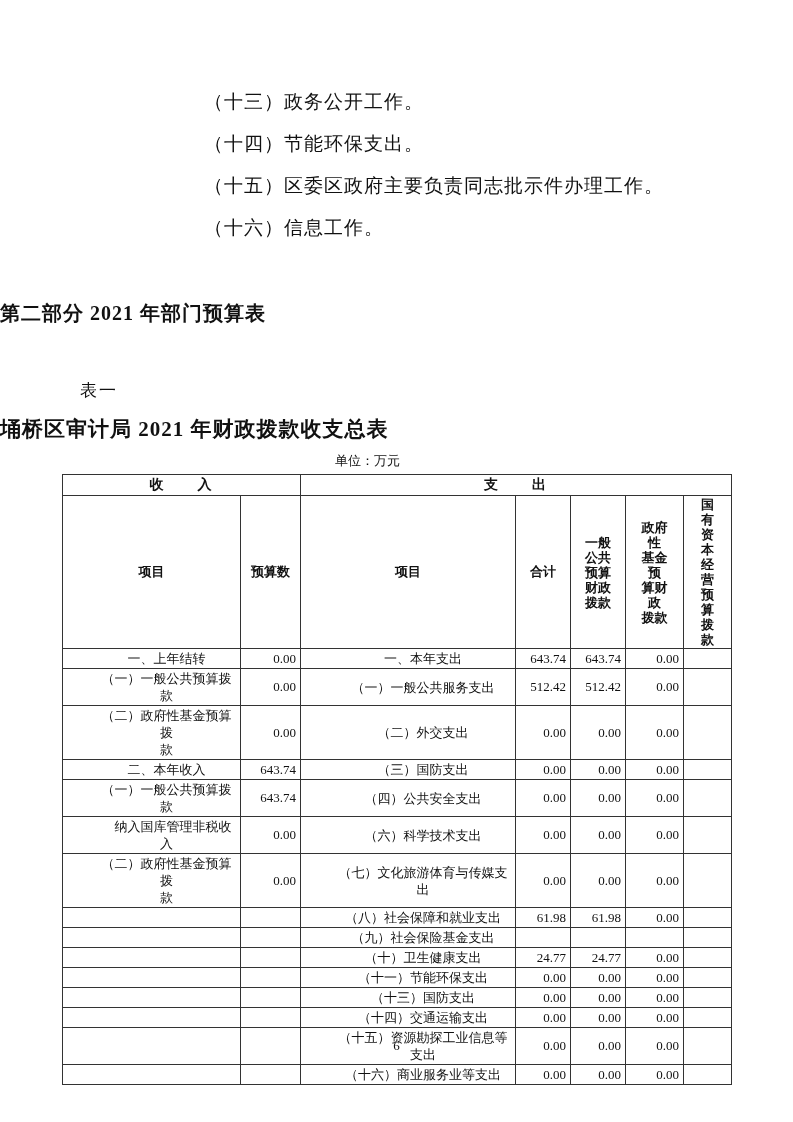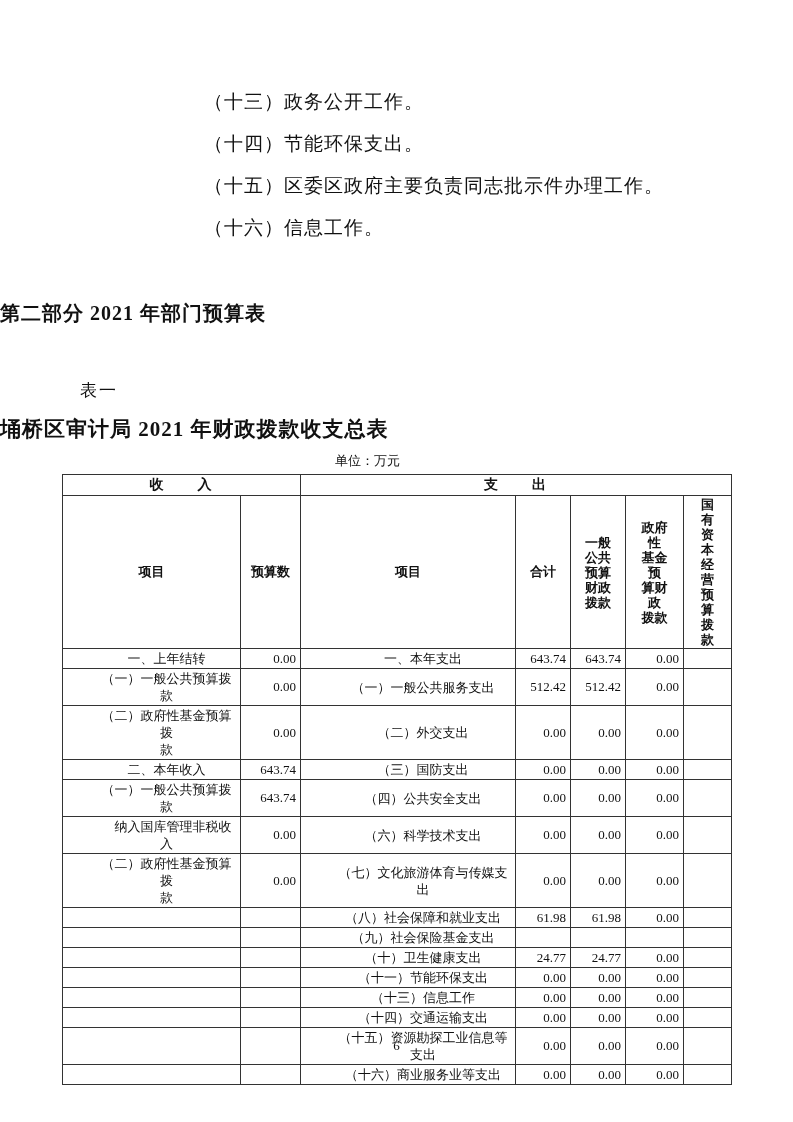--- a/index.html
+++ b/index.html
@@ -255,21 +255,21 @@
             <td class="num-cell"></td>
             <td class="item-cell">（十一）节能环保支出</td>
             <td class="num-cell">0.00</td>
             <td class="num-cell">0.00</td>
             <td class="num-cell">0.00</td>
             <td class="num-cell"></td>
           </tr>
           <tr>
             <td class="item-cell"></td>
             <td class="num-cell"></td>
-            <td class="item-cell">（十三）信息工作</td>
+            <td class="item-cell">（十三）国防支出</td>
             <td class="num-cell">0.00</td>
             <td class="num-cell">0.00</td>
             <td class="num-cell">0.00</td>
             <td class="num-cell"></td>
           </tr>
           <tr>
             <td class="item-cell"></td>
             <td class="num-cell"></td>
             <td class="item-cell">（十四）交通运输支出</td>
             <td class="num-cell">0.00</td>

